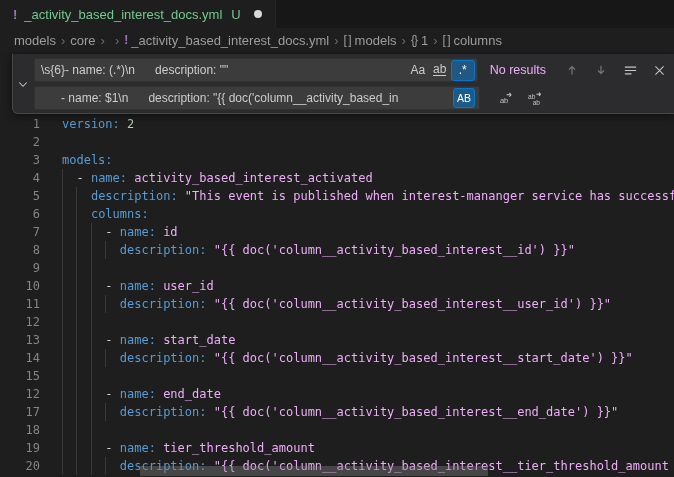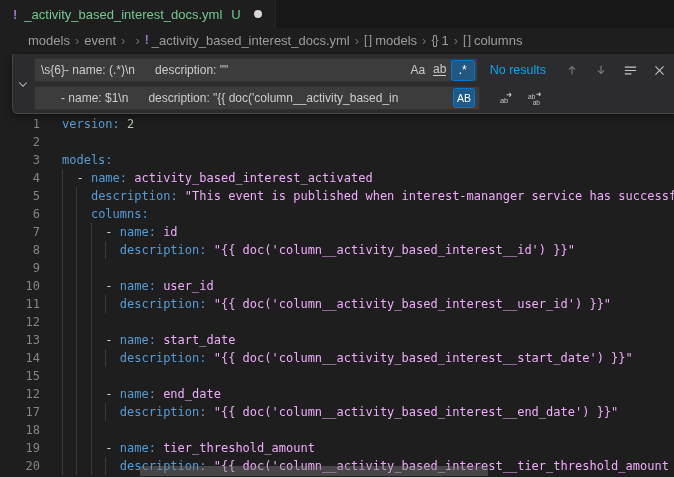--- a/index.html
+++ b/index.html
@@ -9,21 +9,21 @@
     -webkit-font-smoothing:antialiased;color:#ccc;
   }
   
   .tab-bar{height:28px;background:#171717;display:flex;align-items:stretch;}
   .tab{background:#1e1e1e;display:flex;align-items:center;gap:7px;padding:0 13px;font-size:13px;border-right:1px solid #252525;cursor:pointer;}
   .file-icon-warn{color:#a074c4;font-weight:700;font-size:13px;}
   .tab-filename{color:#73c991;}
   .tab-git{color:#73c991;margin-left:2px;}
   .dirty-dot{width:8px;height:8px;border-radius:50%;background:#d8d8d8;margin-left:6px;}
   
-  .breadcrumbs{height:24px;background:#1e1e1e;display:flex;align-items:center;padding-left:28px;font-size:13px;color:#9d9d9d;white-space:nowrap;overflow:hidden;}
+  .breadcrumbs{height:24px;background:#1e1e1e;display:flex;align-items:center;padding-left:14px;font-size:13px;color:#9d9d9d;white-space:nowrap;overflow:hidden;}
   .bc-item{display:inline-flex;align-items:center;gap:4px;cursor:pointer;}
   .bc-sep{margin:0 5px;color:#6e6e6e;font-size:13px;}
   .bc-icon{color:#9d9d9d;font-size:12px;letter-spacing:-1px;}
   .bc-icon.warn{color:#a074c4;font-weight:700;}
   
   .editor{position:relative;height:425px;background:#1e1e1e;overflow:hidden;}
   .gutter{position:absolute;left:0;top:63px;width:40px;font-family:"DejaVu Sans Mono","Liberation Mono",monospace;font-size:12px;color:#858585;text-align:right;}
   .ln{height:18px;line-height:18px;}
   .code-content{position:absolute;left:62px;top:63px;font-family:"DejaVu Sans Mono","Liberation Mono",monospace;font-size:12px;white-space:pre;}
   .cl{height:18px;line-height:18px;}
@@ -48,21 +48,21 @@
   .fw-rows{flex:1;padding:4px 6px 4px 0;display:flex;flex-direction:column;gap:4px;min-width:0;}
   .fw-row{display:flex;align-items:center;height:24px;}
   .fw-input{
     width:446px;min-width:0;height:24px;background:#3c3c3c;border:1px solid #303031;border-radius:2px;
     display:flex;align-items:center;padding:0 2px 0 6px;box-sizing:border-box;font-size:12px;color:#cccccc;
   }
   .fw-input .query{flex:1;white-space:pre;overflow:hidden;line-height:22px;}
   .opt{min-width:20px;height:19px;display:flex;align-items:center;justify-content:center;border-radius:3px;font-size:12px;color:#cccccc;cursor:pointer;padding:0 1px;}
   .opt.word span{border-bottom:1px solid #cccccc;line-height:11px;}
   .opt.active{background:rgba(0,120,212,.45);border:1px solid #0078d4;color:#fff;}
-  .no-results{color:#0ea5e9;font-size:12.5px;margin-left:12px;white-space:nowrap;}
+  .no-results{color:#f0abfc;font-size:12.5px;margin-left:12px;white-space:nowrap;}
   .fw-icons{display:flex;align-items:center;gap:9px;margin-left:16px;}
   .icon-btn{width:20px;height:20px;display:flex;align-items:center;justify-content:center;border-radius:4px;cursor:pointer;color:#c5c5c5;}
   .icon-btn.disabled{color:#7b7b7b;cursor:default;}
   .icon-btn svg{display:block;}
   .ab-badge{height:18px;padding:0 3px;margin-right:2px;background:rgba(0,120,212,.5);border:1px solid #0078d4;border-radius:3px;color:#fff;font-size:10.5px;display:flex;align-items:center;cursor:pointer;}
 </style>
 </head>
 <body>
 
 <div class="window">
@@ -75,21 +75,21 @@
       <span class="dirty-dot"></span>
     </div>
   </div>
 
   <div class="breadcrumbs">
       <span class="bc-item">
         <span>models</span>
       </span>
       <span class="bc-sep">›</span>
       <span class="bc-item">
-        <span>event</span>
+        <span>core</span>
       </span>
       <span class="bc-sep">›</span>
       <span class="bc-sep">›</span>
       <span class="bc-item">
         <span class="bc-icon warn">!</span>
         <span>_activity_based_interest_docs.yml</span>
       </span>
       <span class="bc-sep">›</span>
       <span class="bc-item">
         <span class="bc-icon">[ ]</span>

